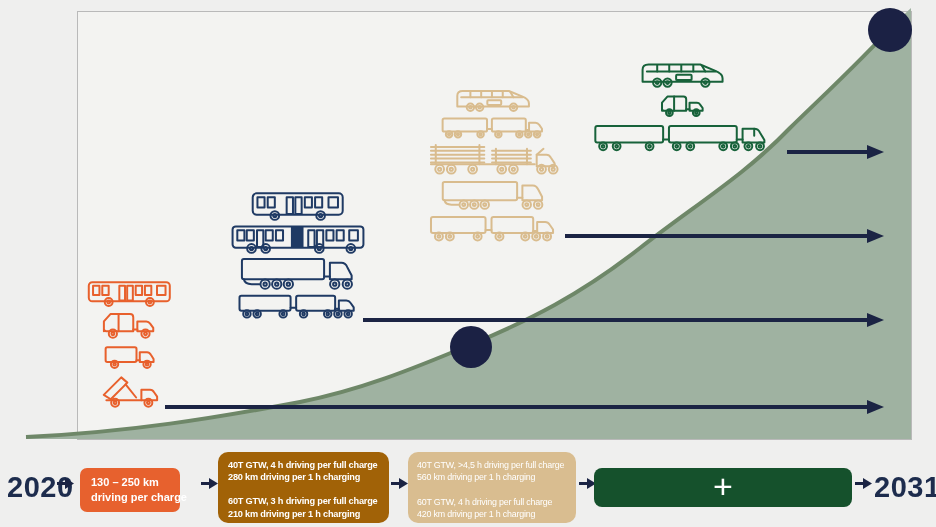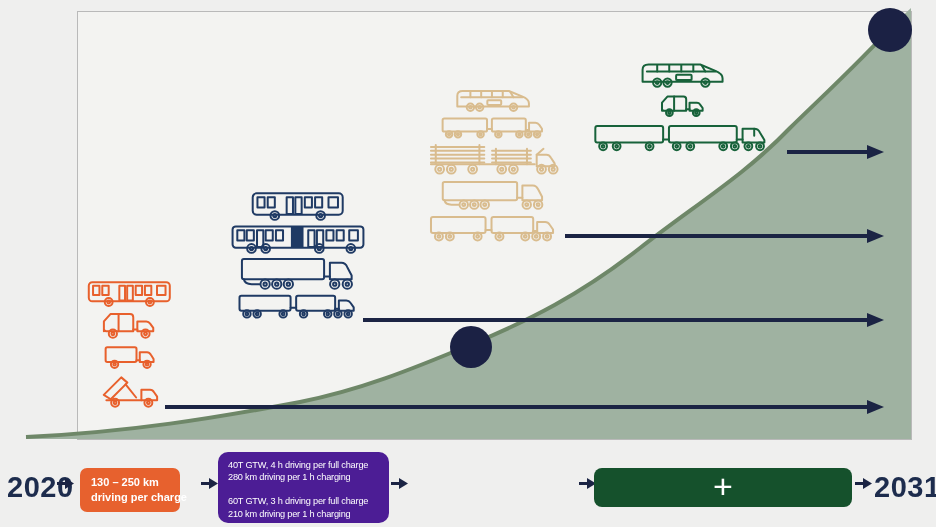--- a/index.html
+++ b/index.html
@@ -390,33 +390,40 @@
   <div class="stage stage-1" style="background: rgb(231, 97, 46);">
     <div class="stage-text">130 – 250 km
 driving per charge</div>
   </div>
 
   <svg class="tl-arrow" style="left:201px" width="18" height="13">
     <line x1="0" y1="6.5" x2="9" y2="6.5" stroke="#1b2444" stroke-width="3"></line>
     <polygon points="8,1 17,6.5 8,12" fill="#1b2444"></polygon>
   </svg>
 
-  <div class="stage stage-2" style="background: #4c1d95;">
+  <div class="stage stage-2" style="background: #a16207; font-weight: bold;">
     <div class="stage-text">40T GTW, 4 h driving per full charge
 280 km driving per 1 h charging
 
 60T GTW, 3 h driving per full charge
 210 km driving per 1 h charging</div>
   </div>
 
   <svg class="tl-arrow" style="left:391px" width="18" height="13">
     <line x1="0" y1="6.5" x2="9" y2="6.5" stroke="#1b2444" stroke-width="3"></line>
     <polygon points="8,1 17,6.5 8,12" fill="#1b2444"></polygon>
   </svg>
 
+  <div class="stage stage-3" style="background: rgb(217, 189, 144);">
+    <div class="stage-text">40T GTW, &gt;4,5 h driving per full charge
+560 km driving per 1 h charging
+
+60T GTW, 4 h driving per full charge
+420 km driving per 1 h charging</div>
+  </div>
 
   <svg class="tl-arrow" style="left:579px" width="18" height="13">
     <line x1="0" y1="6.5" x2="9" y2="6.5" stroke="#1b2444" stroke-width="3"></line>
     <polygon points="8,1 17,6.5 8,12" fill="#1b2444"></polygon>
   </svg>
 
   <div class="stage stage-4" style="background: rgb(21, 81, 44);">
     <div class="stage-text">+</div>
   </div>
 

